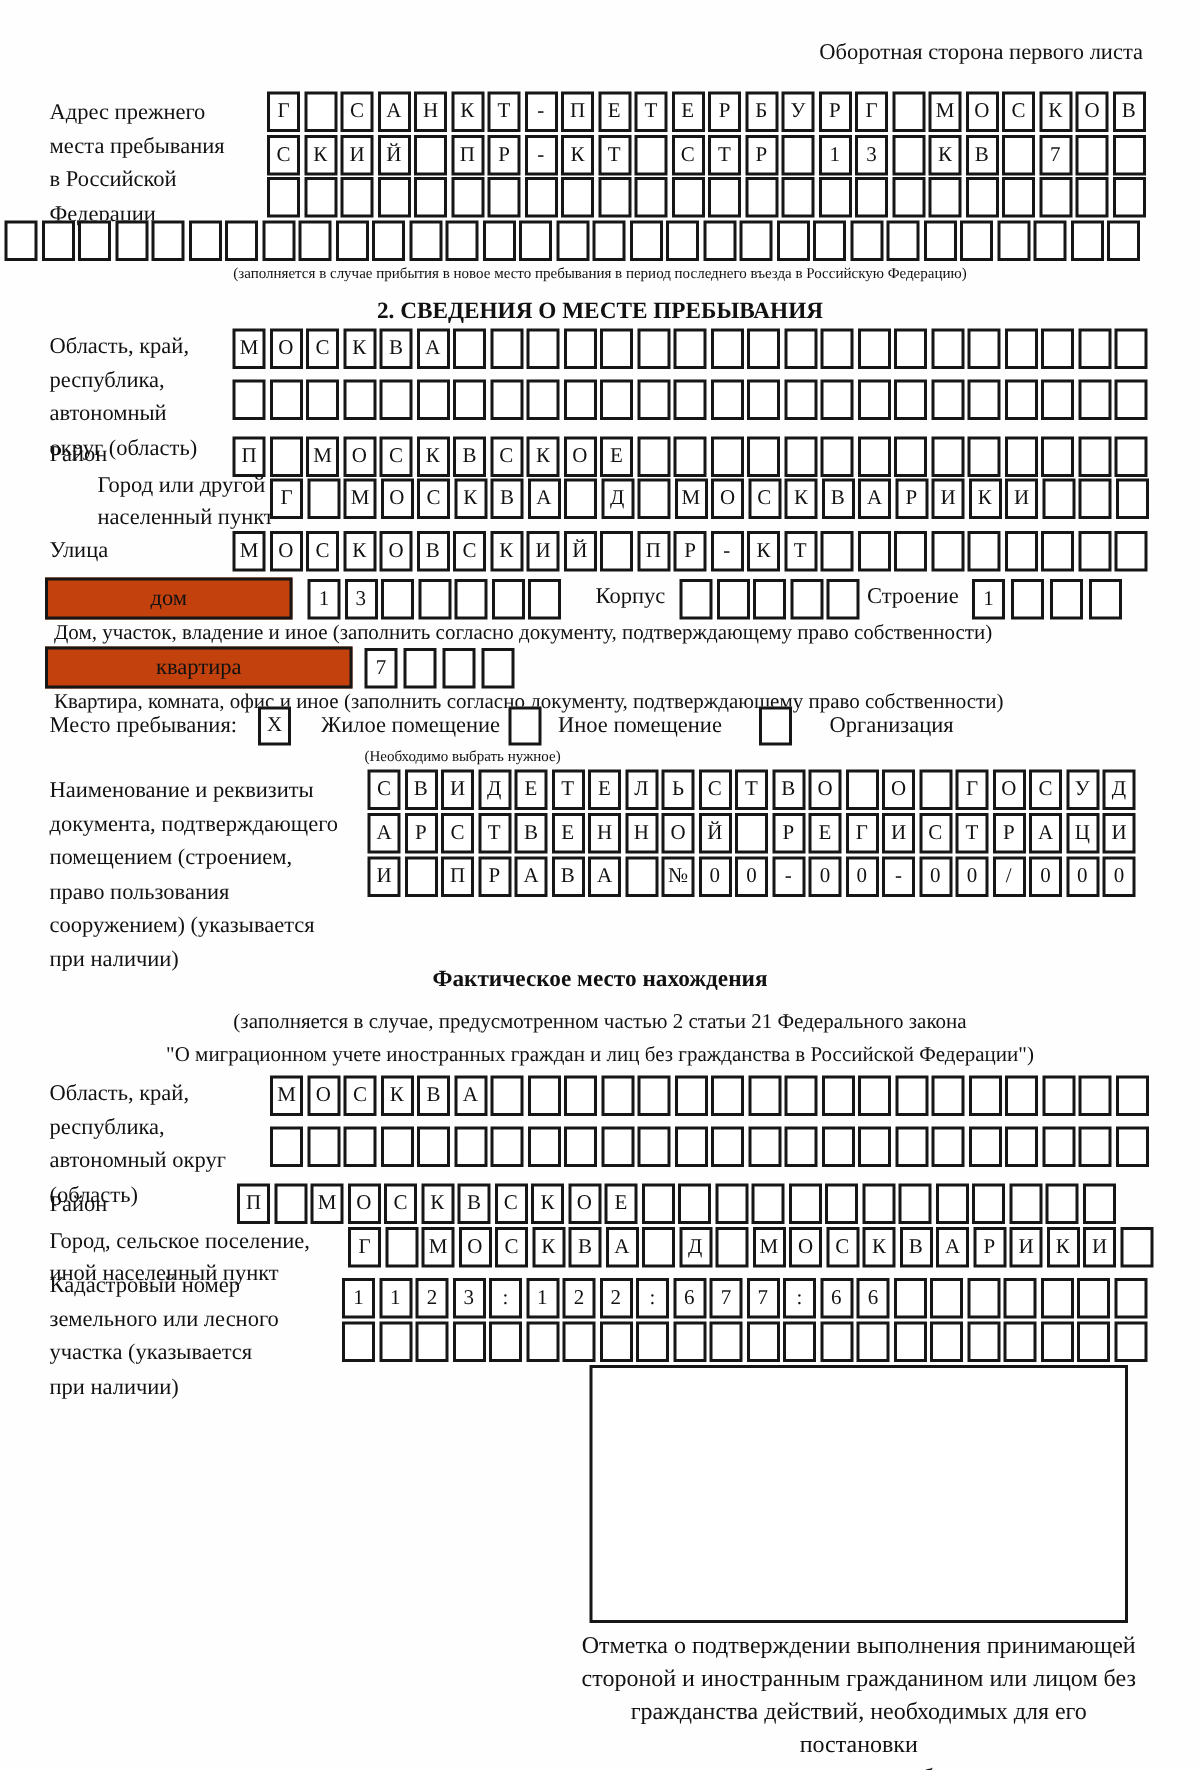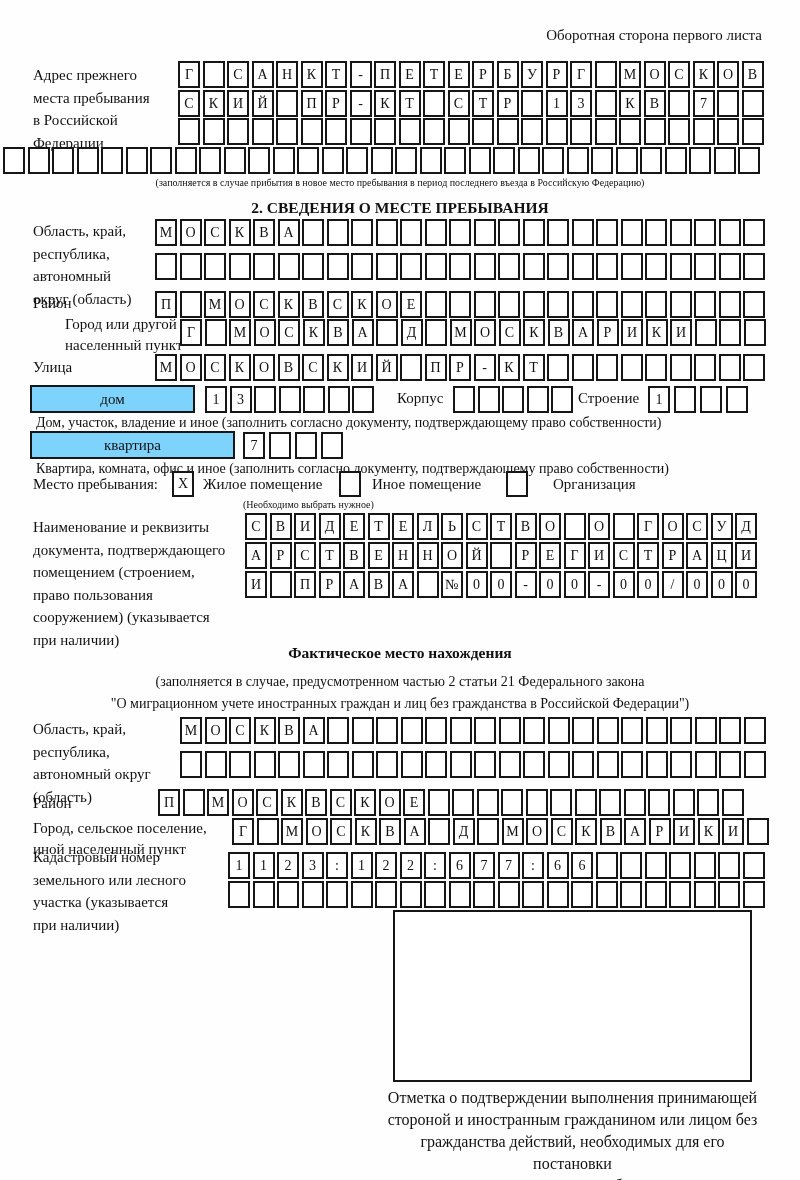--- a/index.html
+++ b/index.html
@@ -9,21 +9,21 @@
   .lbl.tight{line-height:21px;}
   .grid{position:absolute;display:flex;gap:2.5px;}
   .grid.gap4{gap:4px;}
   .cell{width:22px;height:27px;border:2px solid #161616;box-sizing:border-box;background:#fff;
         display:flex;align-items:center;justify-content:center;font-size:14px;line-height:1;
         font-family:"Liberation Serif","DejaVu Serif",serif;}
   .note{position:absolute;font-size:10px;color:#111;}
   .smallnote{position:absolute;font-size:14px;color:#111;}
   .center{left:0;width:800px;text-align:center;}
   .title{position:absolute;font-weight:bold;font-size:15.5px;color:#111;}
-  .boxlabel{position:absolute;height:28px;border:2px solid #161616;box-sizing:border-box;background:#7dd3fc;
+  .boxlabel{position:absolute;height:28px;border:2px solid #161616;box-sizing:border-box;background:#c2410c;
             display:flex;align-items:center;justify-content:center;font-size:15px;}
   .inlbl{position:absolute;font-size:15px;color:#111;}
   .chk{position:absolute;width:22px;height:26px;border:2px solid #161616;box-sizing:border-box;background:#fff;
        display:flex;align-items:center;justify-content:center;font-size:14px;}
   .stamp{position:absolute;border:2px solid #161616;background:#fff;box-sizing:border-box;}
   .caption{position:absolute;font-size:16px;line-height:22px;text-align:center;color:#111;}
 </style>
 </head>
 <body>
 
@@ -333,21 +333,21 @@
   <div class="grid gap4" style="left:243px;top:432px;">
       <span class="cell">7</span>
       <span class="cell"></span>
       <span class="cell"></span>
       <span class="cell"></span>
     </div>
   <div class="smallnote" style="left:36px;top:461px;">Квартира, комната, офис и иное (заполнить согласно документу, подтверждающему право собственности)</div>
 
   <div class="inlbl" style="left:33px;top:476px;">Место пребывания:</div>
   <div class="chk" style="left:172px;top:471px;">X</div>
-  <div class="inlbl" style="left:203px;top:476px;">Жилое помещение</div>
+  <div class="inlbl" style="left:214px;top:476px;">Жилое помещение</div>
   <div class="chk" style="left:339px;top:471px;"></div>
   <div class="inlbl" style="left:372px;top:476px;">Иное помещение</div>
   <div class="chk" style="left:506px;top:471px;"></div>
   <div class="inlbl" style="left:553px;top:476px;">Организация</div>
   <div class="note" style="left:243px;top:499px;">(Необходимо выбрать нужное)</div>
 
   <div class="lbl" style="left:33px;top:516px;">
       <div>Наименование и реквизиты</div>
       <div>документа, подтверждающего</div>
       <div>помещением (строением,</div>

